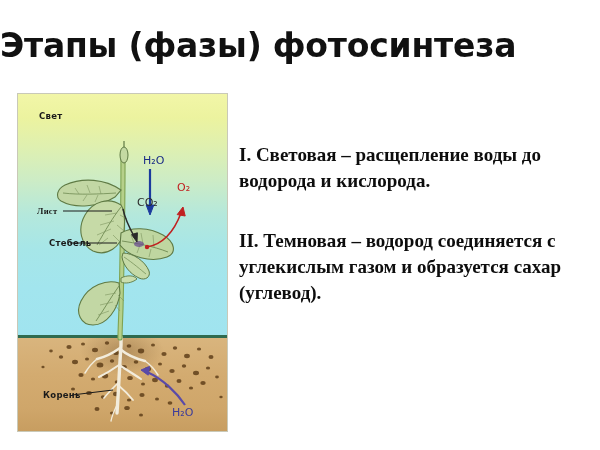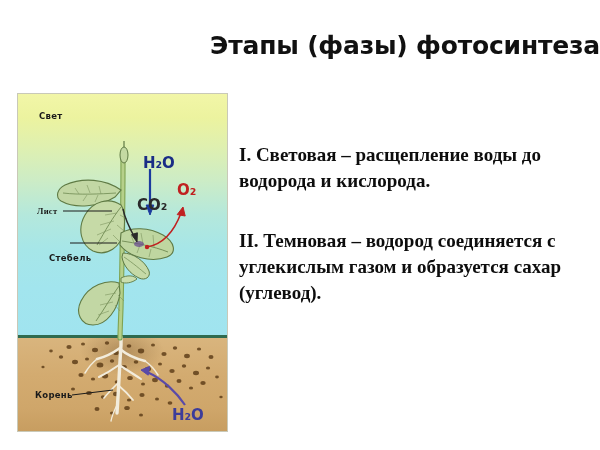--- a/index.html
+++ b/index.html
@@ -16,24 +16,24 @@
     overflow: hidden;
     font-family: "Liberation Sans", sans-serif;
   }
 
   
   #slide-title {
     position: absolute;
     left: 0;
     top: 26px;
     width: 600px;
-    text-align: right;
+    text-align: left;
     font-family: "DejaVu Sans", sans-serif;
     font-weight: bold;
-    font-size: 25px;
+    font-size: 33px;
     line-height: 40px;
     letter-spacing: -0.2px;
     color: #111111;
     white-space: nowrap;
   }
 
   
   #illustration {
     position: absolute;
     left: 17px;
@@ -97,28 +97,28 @@
     position: absolute;
     font-family: "DejaVu Sans", sans-serif;
     font-size: 8.5px;
     font-weight: 600;
     color: #1a1a1a;
     letter-spacing: 0.3px;
     white-space: nowrap;
   }
   #label-svet  { left: 22px;  top: 18px;  }
   #label-list  { left: 20px;  top: 113px; font-family: Liberation Serif, serif; }
-  #label-steb  { left: 12px;  top: 160px; padding-left: 20px; }
-  #label-koren { left: 4px;  top: 297px; padding-left: 14px; }
+  #label-steb  { left: 12px;  top: 145px; padding-left: 20px; }
+  #label-koren { left: 12px;  top: 297px; padding-left: 14px; }
 
   .gas-label {
     position: absolute;
     font-family: "DejaVu Sans", sans-serif;
-    font-size: 15px;
-    font-weight: 700;
+    font-size: 11px;
+    font-weight: 400;
     white-space: nowrap;
   }
   #label-h2o-top { left: 126px; top: 61px;  color: #1a2d86; }
   #label-co2     { left: 100px; top: 103px; color: #2a2a2a; margin-left: 20px; }
   #label-o2      { left: 160px; top: 88px;  color: #c02020; }
   #label-h2o-bot { left: 155px; top: 313px; color: #3c3c9a; }
 
   
   #plant-svg, #leader-svg, #root-svg {
     position: absolute;

